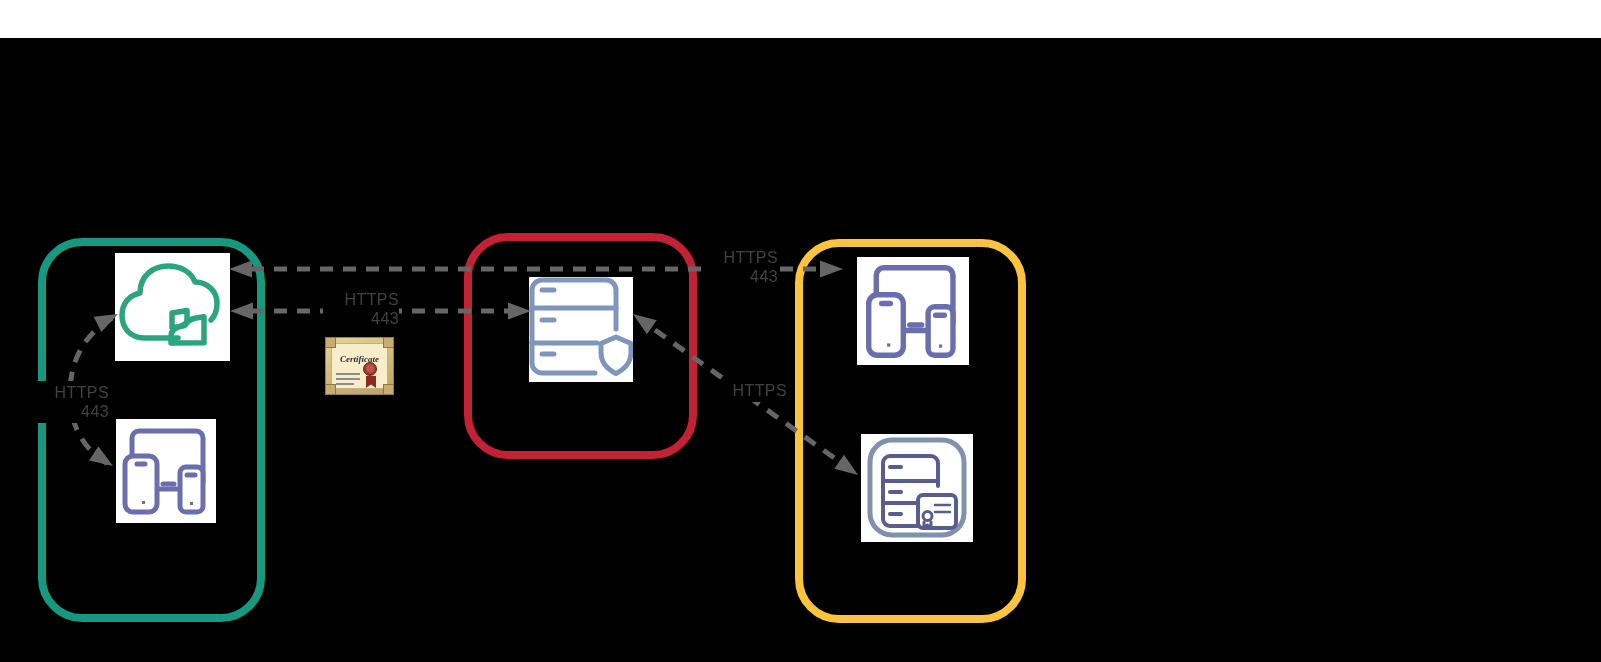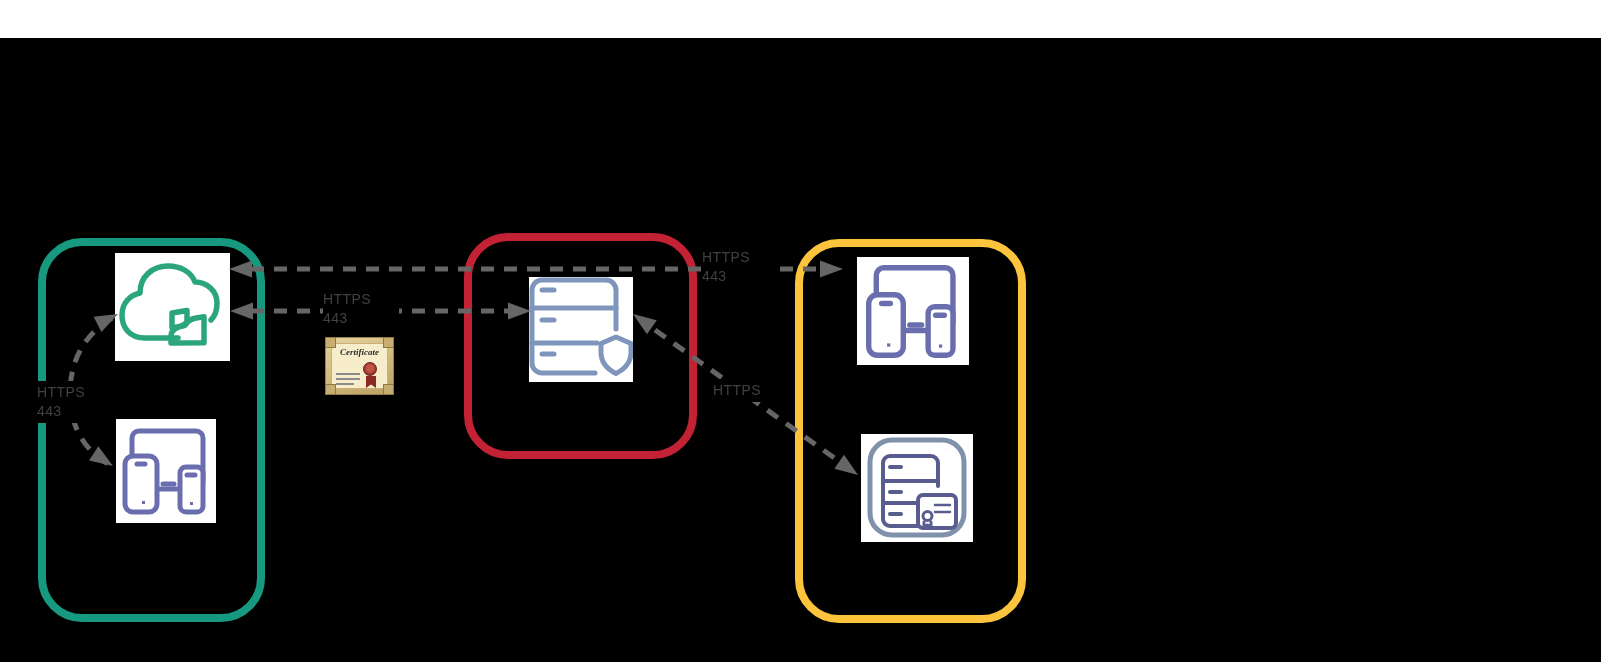--- a/index.html
+++ b/index.html
@@ -21,31 +21,31 @@
   .tile svg{display:block;width:100%;height:100%;}
   .t-cloud{left:115px;top:253px;width:115px;height:108px;}
   .t-gdev{left:116px;top:419px;width:100px;height:104px;}
   .t-server{left:529px;top:277px;width:104px;height:105px;}
   .t-ydev{left:857px;top:257px;width:112px;height:108px;}
   .t-ysrv{left:861px;top:434px;width:112px;height:108px;}
   .arrows{position:absolute;left:0;top:0;width:1601px;height:662px;z-index:3;pointer-events:none;}
   .dash{stroke:var(--arrow);stroke-width:5;fill:none;stroke-dasharray:13 10;}
   .head{fill:var(--arrow);}
   .lbl{position:absolute;z-index:4;background:var(--background);color:var(--label-text);
-       font-size:14px;line-height:19px;text-align:left;letter-spacing:.4px;padding:2px 0;}
+       font-size:16px;line-height:19px;text-align:right;letter-spacing:.4px;padding:2px 0;}
   .lbl span{display:block;}
   
   .cert{position:absolute;left:325px;top:337px;width:69px;height:58px;z-index:2;
         background:linear-gradient(160deg,#E6D39E 0%,#D3BC82 45%,#BCA062 100%);
         border:1px solid #97814C;box-sizing:border-box;}
   .cert-corner{position:absolute;width:11px;height:11px;background:#C7AD6F;border:1px solid #8F7840;box-sizing:border-box;}
   .cc-tl{left:-1px;top:-1px;} .cc-tr{right:-1px;top:-1px;} .cc-bl{left:-1px;bottom:-1px;} .cc-br{right:-1px;bottom:-1px;}
   .cert-inner{position:absolute;left:5px;top:5px;right:5px;bottom:5px;background:#F7EDCB;border:1px solid #CBB179;}
   .cert-title{font-family:"Liberation Serif", serif;font-style:italic;font-weight:bold;
-              font-size:9px;color:#2E2E2E;text-align:center;margin-top:3px;}
+              font-size:9px;color:#2E2E2E;text-align:center;margin-top:10px;}
   .cert-line{position:absolute;left:4px;height:2px;background:#8C8C8C;}
   .cl1{top:29px;width:24px;} .cl2{top:34px;width:24px;} .cl3{top:39px;width:18px;}
   .cert-seal{position:absolute;right:8px;bottom:0px;width:16px;height:26px;}
   .seal-tails{position:absolute;left:3px;bottom:0;width:10px;height:12px;background:#8A2A23;
               clip-path:polygon(0 0,100% 0,100% 100%,50% 70%,0 100%);}
   .seal-circle{position:absolute;left:0;top:0;width:14px;height:14px;border-radius:50%;
                background:radial-gradient(circle at 50% 45%,#C05547 0 35%,#8E2E26 70%,#7A241E 100%);
                border:1px solid #6E1F1A;box-sizing:border-box;}
 </style>
 </head>

